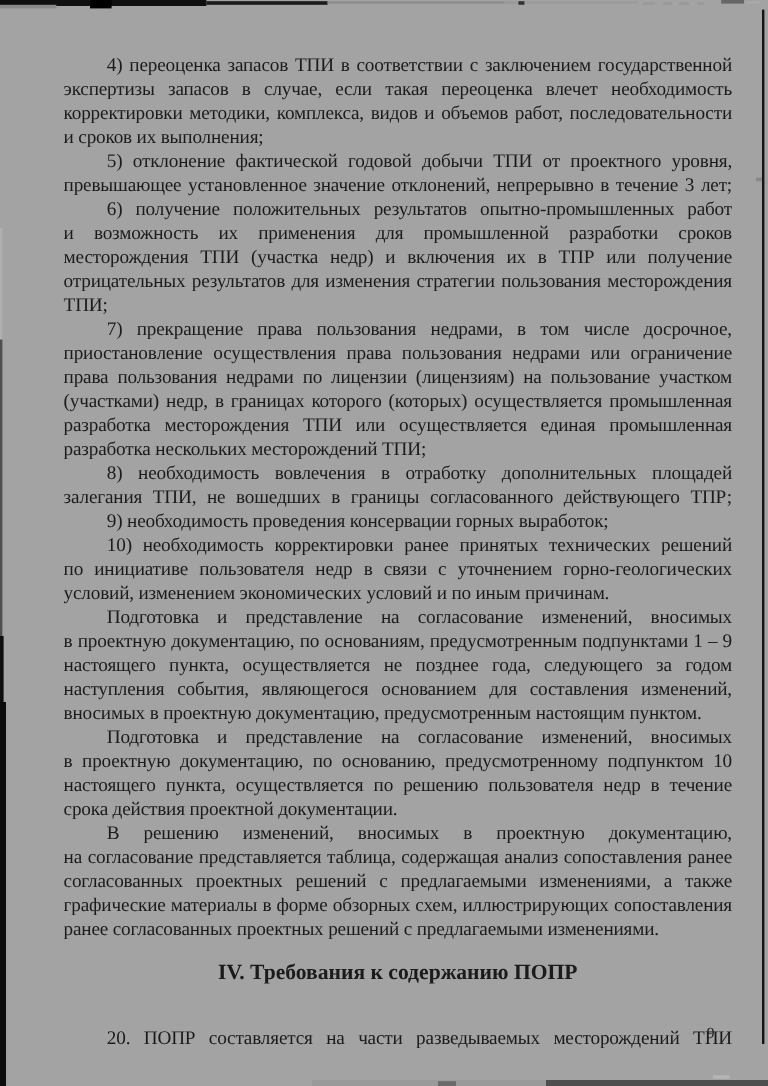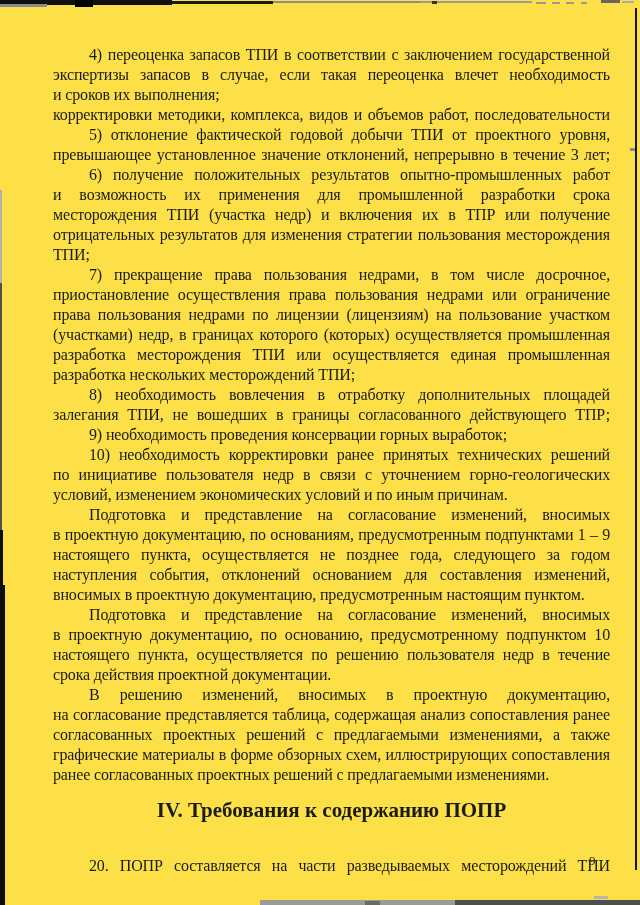--- a/index.html
+++ b/index.html
@@ -1,27 +1,27 @@
 <!DOCTYPE html>
 <html><head>
 <meta charset="utf-8">
 <style>
   html,body{margin:0;padding:0;}
   body{width:640px;height:905px;background:#ffffff;position:relative;
        font-family:"Liberation Serif","DejaVu Serif",serif;}
-  .page{position:absolute;left:0;top:0;width:640px;height:905px;background:#fde047;overflow:hidden;}
+  .page{position:absolute;left:0;top:0;width:640px;height:905px;background:#a3a3a3;overflow:hidden;}
 
   
   .textcol{position:absolute;left:53px;top:45px;width:557px;color:#1b1b1b;
            font-size:16px;letter-spacing:-0.15px;}
   .line{height:20px;line-height:20px;overflow:hidden;text-align:left;}
   .j{text-align:justify;text-align-last:justify;}
   .ind{padding-left:36px;}
   .heading{margin-top:15px;height:20px;line-height:20px;text-align:center;font-weight:bold;
-           font-size:21px;letter-spacing:0;}
+           font-size:18px;letter-spacing:0;}
   .p20{margin-top:36px;}
   .pagenum{position:absolute;left:589px;top:854px;font-size:13px;color:#222;line-height:14px;}
 
   
   .art{position:absolute;}
   .a-top1{left:0;top:0;width:172px;height:5px;background:#101010;}
   .a-top1b{left:0;top:4px;width:47px;height:3px;background:#8a8a8a;}
   .a-top-blob{left:75px;top:0;width:18px;height:7px;background:#000;}
   .a-top2{left:172px;top:1px;width:101px;height:3px;background:#1a1a1a;}
   .a-top3{left:273px;top:1px;width:157px;height:2px;background:#8c8c8c;}
@@ -71,32 +71,32 @@
   <div class="art a-b1"></div>
   <div class="art a-b2"></div>
   <div class="art a-b3"></div>
   <div class="art a-bdots"></div>
 
   <div class="textcol">
 
     <div>
       <div class="line j ind">4) переоценка запасов ТПИ в соответствии с заключением государственной</div>
       <div class="line j">экспертизы запасов в случае, если такая переоценка влечет необходимость</div>
+      <div class="line j">корректировки методики, комплекса, видов и объемов работ, последовательности</div>
       <div class="line">и сроков их выполнения;</div>
-      <div class="line j">корректировки методики, комплекса, видов и объемов работ, последовательности</div>
     </div>
 
     <div>
       <div class="line j ind">5) отклонение фактической годовой добычи ТПИ от проектного уровня,</div>
       <div class="line j">превышающее установленное значение отклонений, непрерывно в течение 3 лет;</div>
     </div>
 
     <div>
       <div class="line j ind">6) получение положительных результатов опытно-промышленных работ</div>
-      <div class="line j">и возможность их применения для промышленной разработки срока</div>
+      <div class="line j">и возможность их применения для промышленной разработки сроков</div>
       <div class="line j">месторождения ТПИ (участка недр) и включения их в ТПР или получение</div>
       <div class="line j">отрицательных результатов для изменения стратегии пользования месторождения</div>
       <div class="line">ТПИ;</div>
     </div>
 
     <div>
       <div class="line j ind">7) прекращение права пользования недрами, в том числе досрочное,</div>
       <div class="line j">приостановление осуществления права пользования недрами или ограничение</div>
       <div class="line j">права пользования недрами по лицензии (лицензиям) на пользование участком</div>
       <div class="line j">(участками) недр, в границах которого (которых) осуществляется промышленная</div>
@@ -116,21 +116,21 @@
     <div>
       <div class="line j ind">10) необходимость корректировки ранее принятых технических решений</div>
       <div class="line j">по инициативе пользователя недр в связи с уточнением горно-геологических</div>
       <div class="line">условий, изменением экономических условий и по иным причинам.</div>
     </div>
 
     <div>
       <div class="line j ind">Подготовка и представление на согласование изменений, вносимых</div>
       <div class="line j">в проектную документацию, по основаниям, предусмотренным подпунктами 1 – 9</div>
       <div class="line j">настоящего пункта, осуществляется не позднее года, следующего за годом</div>
-      <div class="line j">наступления события, отклонений основанием для составления изменений,</div>
+      <div class="line j">наступления события, являющегося основанием для составления изменений,</div>
       <div class="line">вносимых в проектную документацию, предусмотренным настоящим пунктом.</div>
     </div>
 
     <div>
       <div class="line j ind">Подготовка и представление на согласование изменений, вносимых</div>
       <div class="line j">в проектную документацию, по основанию, предусмотренному подпунктом 10</div>
       <div class="line j">настоящего пункта, осуществляется по решению пользователя недр в течение</div>
       <div class="line">срока действия проектной документации.</div>
     </div>
 

